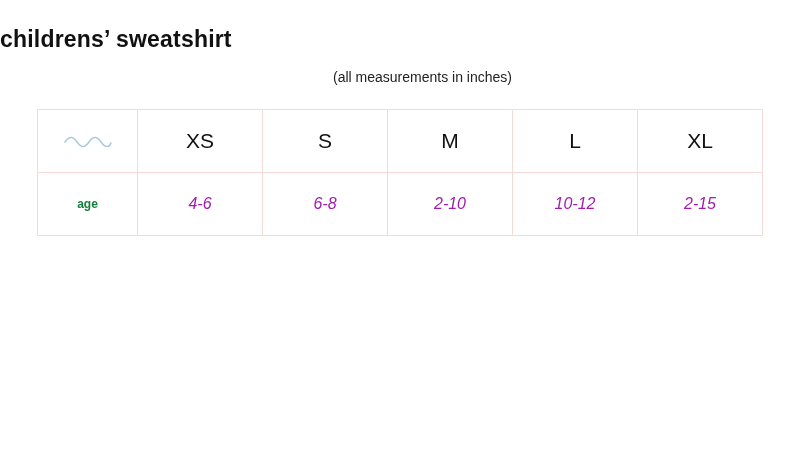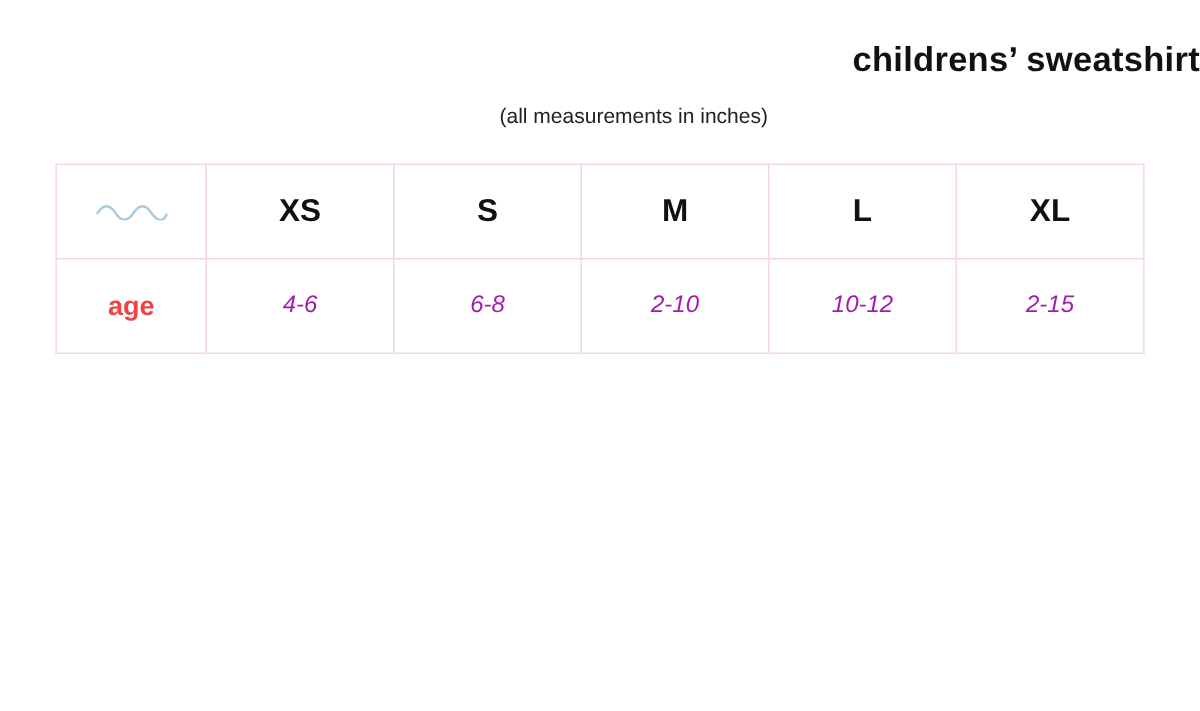--- a/index.html
+++ b/index.html
@@ -14,21 +14,21 @@
     color: #1a1a1a;
     overflow: hidden;
   }
   .page {
     width: 800px;
     height: 474px;
     position: relative;
     box-sizing: border-box;
   }
   .title {
-    text-align: right;
+    text-align: left;
     font-size: 23px;
     font-weight: 600;
     letter-spacing: 0.2px;
     color: #111111;
     margin-top: 26px;
   }
   .subtitle {
     text-align: center;
     font-size: 14px;
     font-weight: 400;
@@ -52,27 +52,27 @@
     text-align: center;
     vertical-align: middle;
     padding: 0;
   }
   
   col.c-label { width: 100px; }
   col.c-size { width: 125px; }
 
   .hdr-size {
     font-size: 21px;
-    font-weight: 700;
+    font-weight: 400;
     color: #111111;
   }
   .row-label {
-    font-size: 18px;
+    font-size: 12px;
     font-weight: 700;
-    color: #ef4444;
+    color: #15803d;
   }
   .cell-val {
     font-size: 16px;
     font-style: italic;
     font-weight: 400;
     color: #a21caf;
   }
   .wave-cell {
     line-height: 0;
   }

